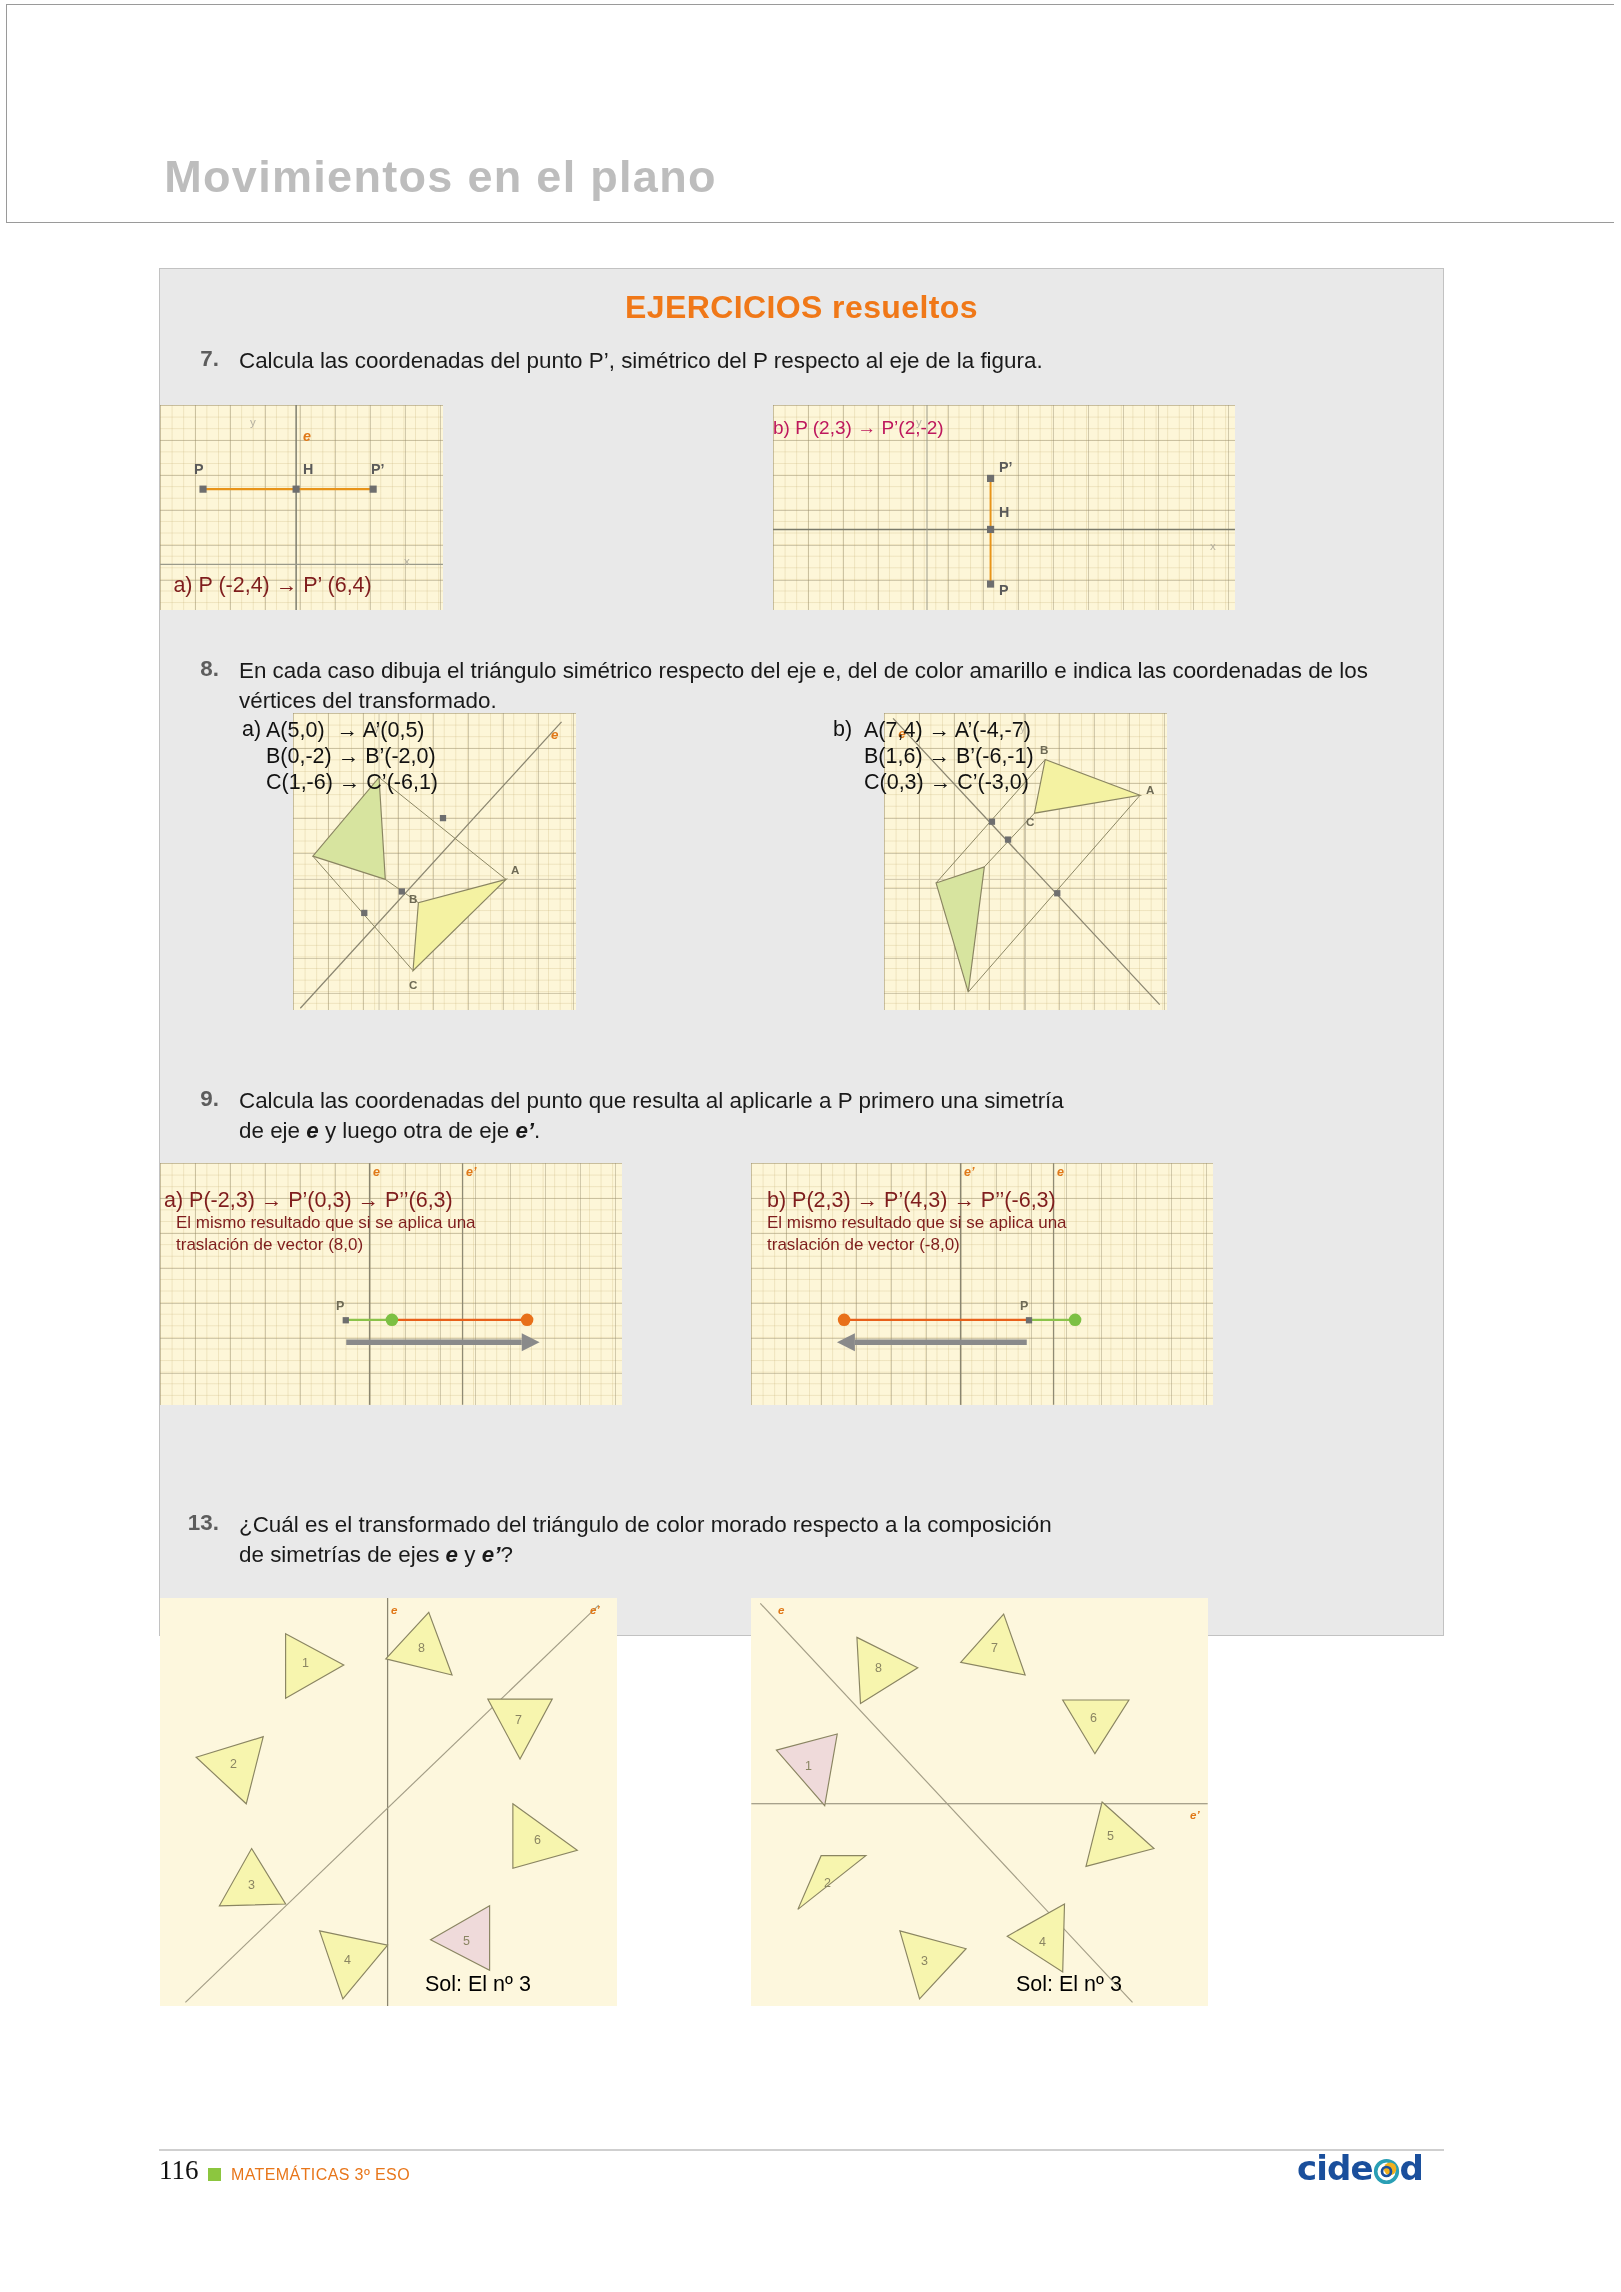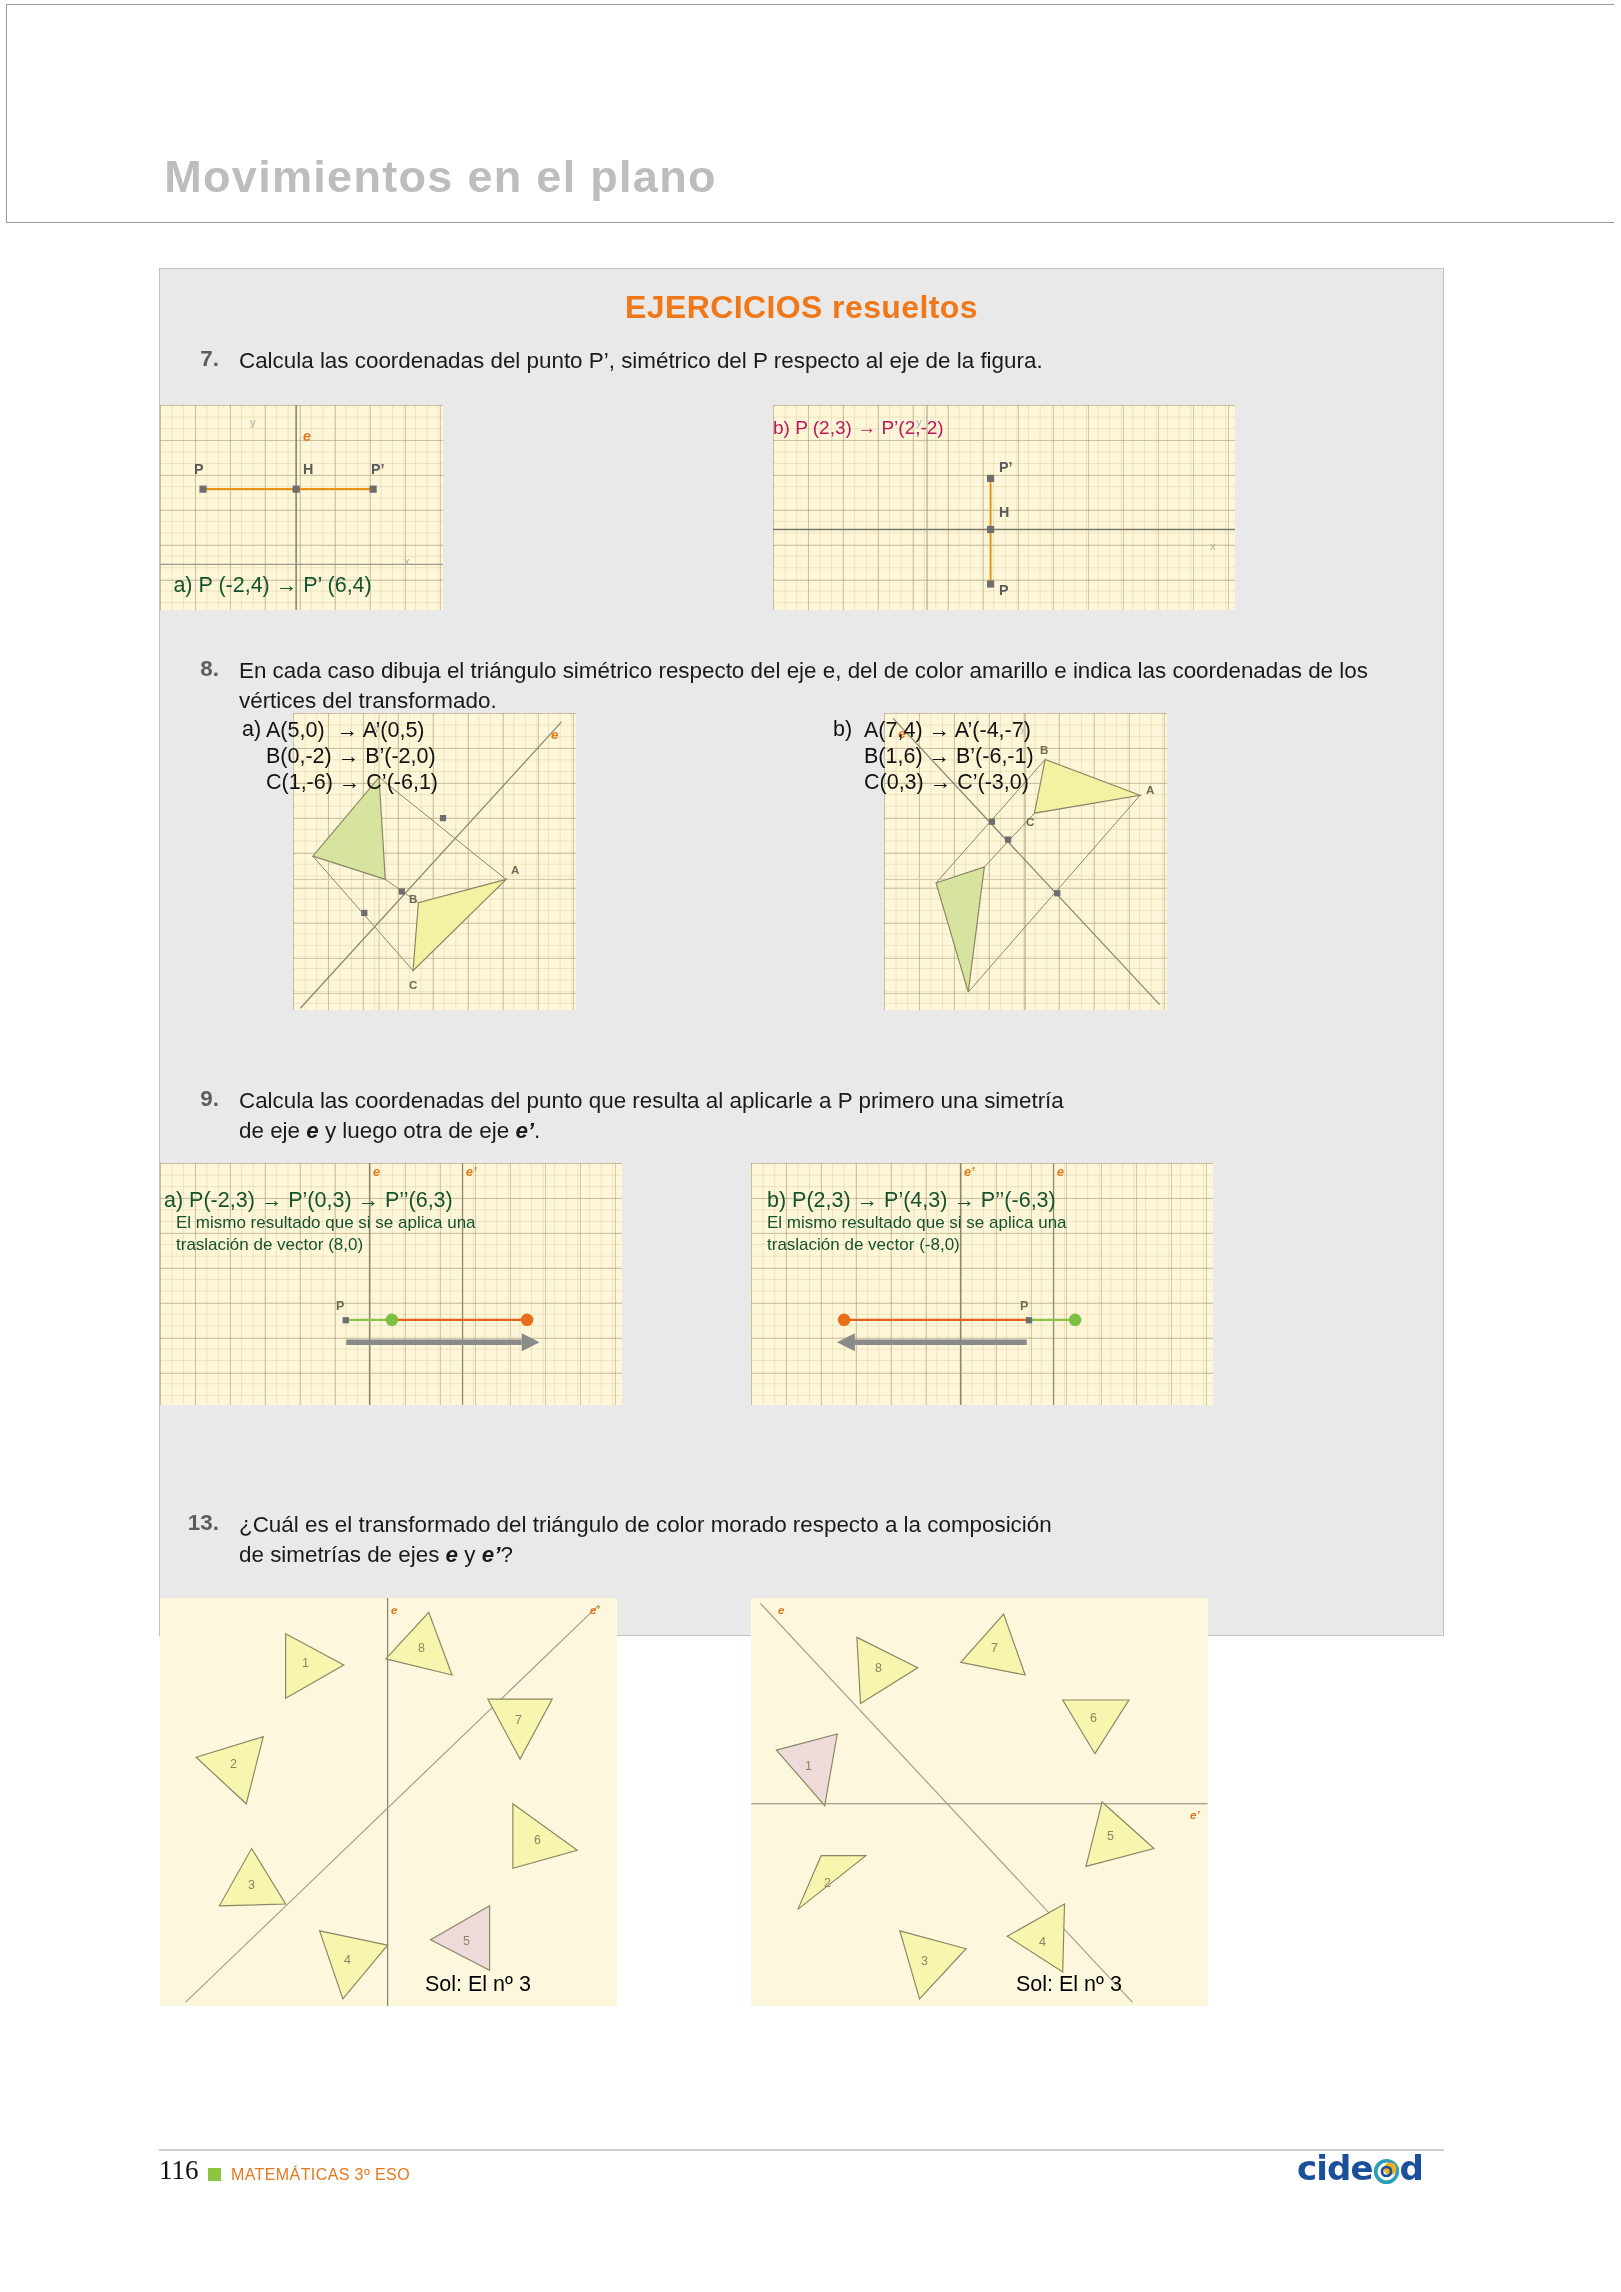--- a/index.html
+++ b/index.html
@@ -56,21 +56,21 @@
     background-size:11.6px 11.6px;
   }
   .grid-major{
     background-image:
       linear-gradient(to right, rgba(150,140,110,.42) 0.9px, transparent 0.9px),
       linear-gradient(to bottom, rgba(150,140,110,.42) 0.9px, transparent 0.9px);
     background-size:35px 35px;
   }
   .fig svg{position:absolute;left:0;top:0;}
   .fig-cap{
-    position:absolute;font-size:21.5px;color:#14532d;white-space:nowrap;
+    position:absolute;font-size:21.5px;color:#7f1d1d;white-space:nowrap;
   }
   .fig-cap.small{font-size:17px;line-height:1.22;white-space:normal;}
 
   
   .sol{position:absolute;font-size:21.5px;color:#000000;white-space:nowrap;}
 
   
   .coords{
     position:absolute;font-size:21.5px;color:#111;line-height:1.22;white-space:pre;
   }

